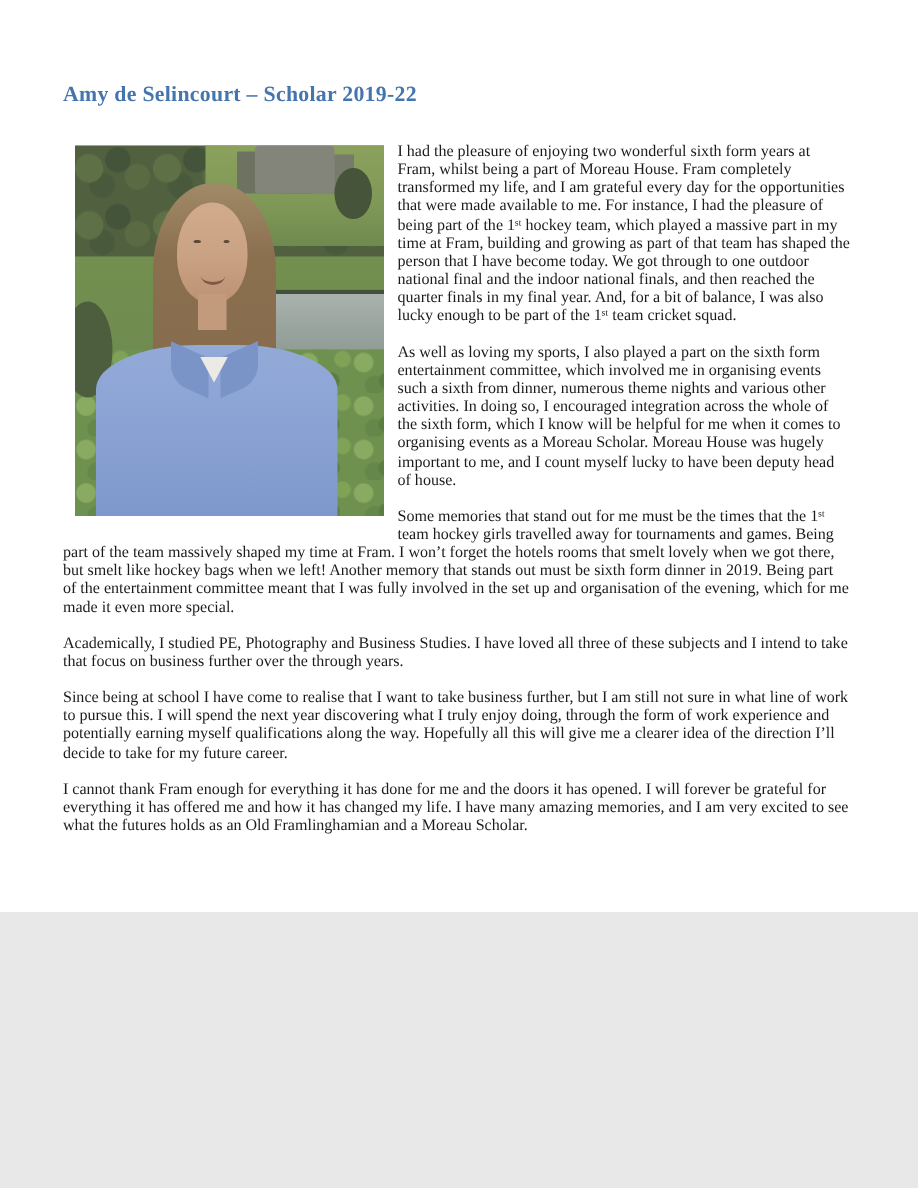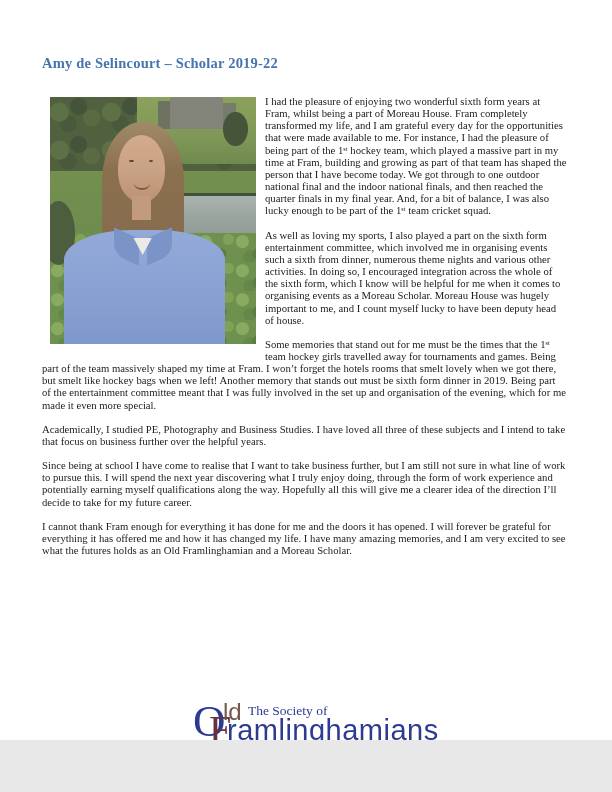--- a/index.html
+++ b/index.html
@@ -1,17 +1,17 @@
 <!DOCTYPE html>
 <html><head>
 <meta charset="utf-8">
 <style>
   html,body { margin:0; padding:0; background:#e8e8e8; }
   .page {
-    width:612px; height:740px; background:#ffffff; position:relative;
+    width:612px; height:608px; background:#ffffff; position:relative;
     margin:0 auto; overflow:hidden;
     font-family:"Liberation Serif","DejaVu Serif",serif;
     color:#1b1b1b;
   }
   .content { padding:53px 40px 0 42px; }
   .doc-title {
     font-size:14.5px; font-weight:bold; color:#4575ad;
     line-height:20px; margin:0 0 22px 0; letter-spacing:0.2px;
   }
   .body-text p {
@@ -150,21 +150,21 @@
         <div class="ph ph-neck"></div>
         <div class="ph ph-shirt"></div>
         <div class="ph ph-collar-l"></div>
         <div class="ph ph-collar-r"></div>
         <div class="ph ph-tshirt"></div>
       </div>
 
       <p>I had the pleasure of enjoying two wonderful sixth form years at Fram, whilst being a part of Moreau House. Fram completely transformed my life, and I am grateful every day for the opportunities that were made available to me. For instance, I had the pleasure of being part of the 1ˢᵗ hockey team, which played a massive part in my time at Fram, building and growing as part of that team has shaped the person that I have become today. We got through to one outdoor national final and the indoor national finals, and then reached the quarter finals in my final year. And, for a bit of balance, I was also lucky enough to be part of the 1ˢᵗ team cricket squad.</p>
       <p>As well as loving my sports, I also played a part on the sixth form entertainment committee, which involved me in organising events such a sixth from dinner, numerous theme nights and various other activities. In doing so, I encouraged integration across the whole of the sixth form, which I know will be helpful for me when it comes to organising events as a Moreau Scholar. Moreau House was hugely important to me, and I count myself lucky to have been deputy head of house.</p>
       <p>Some memories that stand out for me must be the times that the 1ˢᵗ team hockey girls travelled away for tournaments and games. Being part of the team massively shaped my time at Fram. I won’t forget the hotels rooms that smelt lovely when we got there, but smelt like hockey bags when we left! Another memory that stands out must be sixth form dinner in 2019. Being part of the entertainment committee meant that I was fully involved in the set up and organisation of the evening, which for me made it even more special.</p>
-      <p>Academically, I studied PE, Photography and Business Studies. I have loved all three of these subjects and I intend to take that focus on business further over the helpful years.</p>
+      <p>Academically, I studied PE, Photography and Business Studies. I have loved all three of these subjects and I intend to take that focus on business further over the through years.</p>
       <p>Since being at school I have come to realise that I want to take business further, but I am still not sure in what line of work to pursue this. I will spend the next year discovering what I truly enjoy doing, through the form of work experience and potentially earning myself qualifications along the way. Hopefully all this will give me a clearer idea of the direction I’ll decide to take for my future career.</p>
       <p>I cannot thank Fram enough for everything it has done for me and the doors it has opened. I will forever be grateful for everything it has offered me and how it has changed my life. I have many amazing memories, and I am very excited to see what the futures holds as an Old Framlinghamian and a Moreau Scholar.</p>
     </div>
   </div>
 
   <div class="logo">
     <span class="logo-o">O</span>
     <span class="logo-f">F</span>
     <span class="logo-ld">ld</span>
     <span class="logo-society">The Society of</span>

